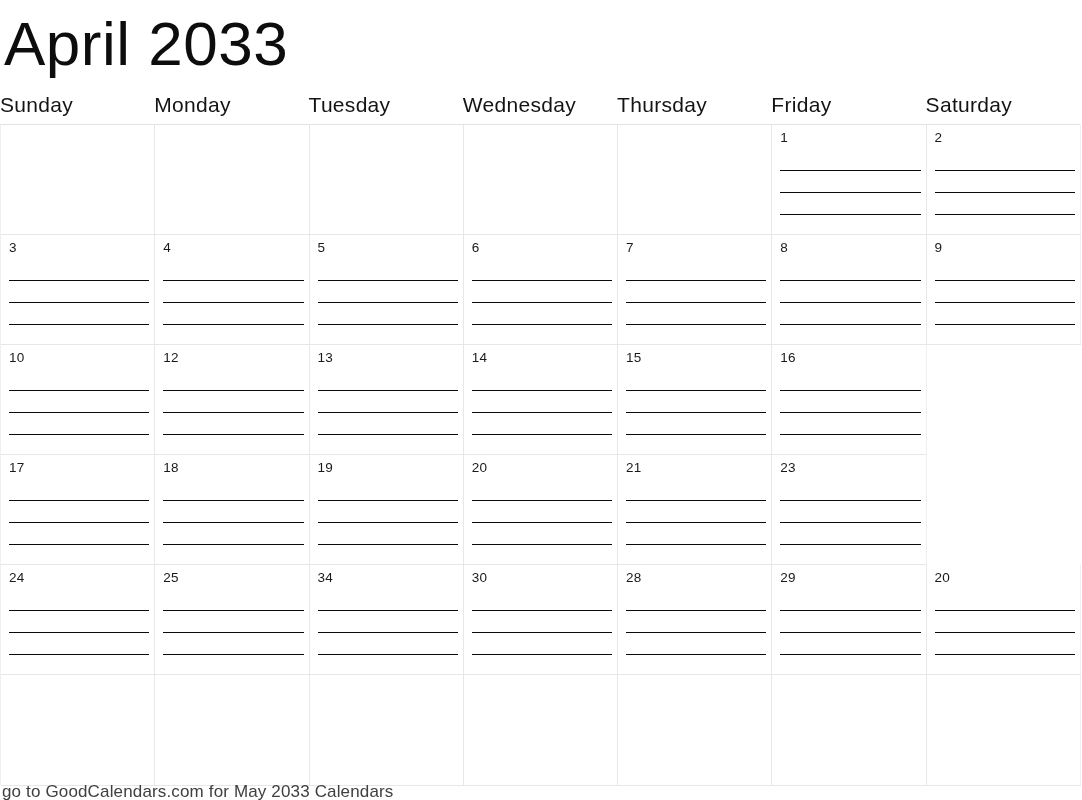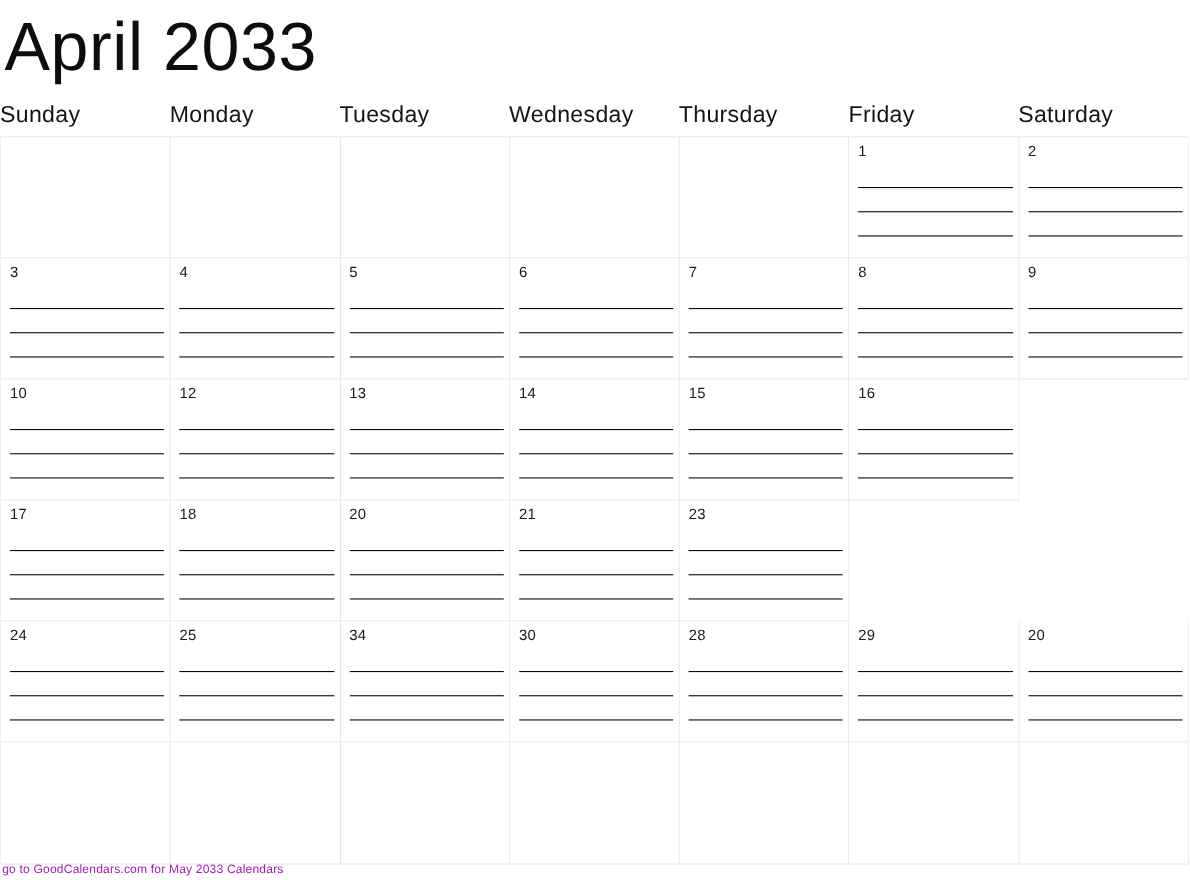--- a/index.html
+++ b/index.html
@@ -110,24 +110,24 @@
   .write-line {
     height: 21px;
     border-bottom: 1.2px solid #0a0a0a;
   }
 
   
   .footer-note {
     position: absolute;
     left: 2px;
     top: 784px;
-    font-size: 11px;
+    font-size: 17px;
     line-height: 15px;
     font-weight: 400;
-    color: #a21caf;
+    color: #404040;
     letter-spacing: 0.15px;
     white-space: nowrap;
   }
 </style>
 </head>
 <body>
 
 <div class="page">
 
   <div class="cal-title">April 2033</div>
@@ -302,20 +302,29 @@
         <div class="day-cell">
           <div class="day-number">18</div>
           <div class="write-lines">
             <div class="write-line"></div>
             <div class="write-line"></div>
             <div class="write-line"></div>
             <div class="write-line"></div>
           </div>
         </div>
         <div class="day-cell">
+          <div class="day-number">19</div>
+          <div class="write-lines">
+            <div class="write-line"></div>
+            <div class="write-line"></div>
+            <div class="write-line"></div>
+            <div class="write-line"></div>
+          </div>
+        </div>
+        <div class="day-cell">
           <div class="day-number">20</div>
           <div class="write-lines">
             <div class="write-line"></div>
             <div class="write-line"></div>
             <div class="write-line"></div>
             <div class="write-line"></div>
           </div>
         </div>
         <div class="day-cell">
           <div class="day-number">21</div>

